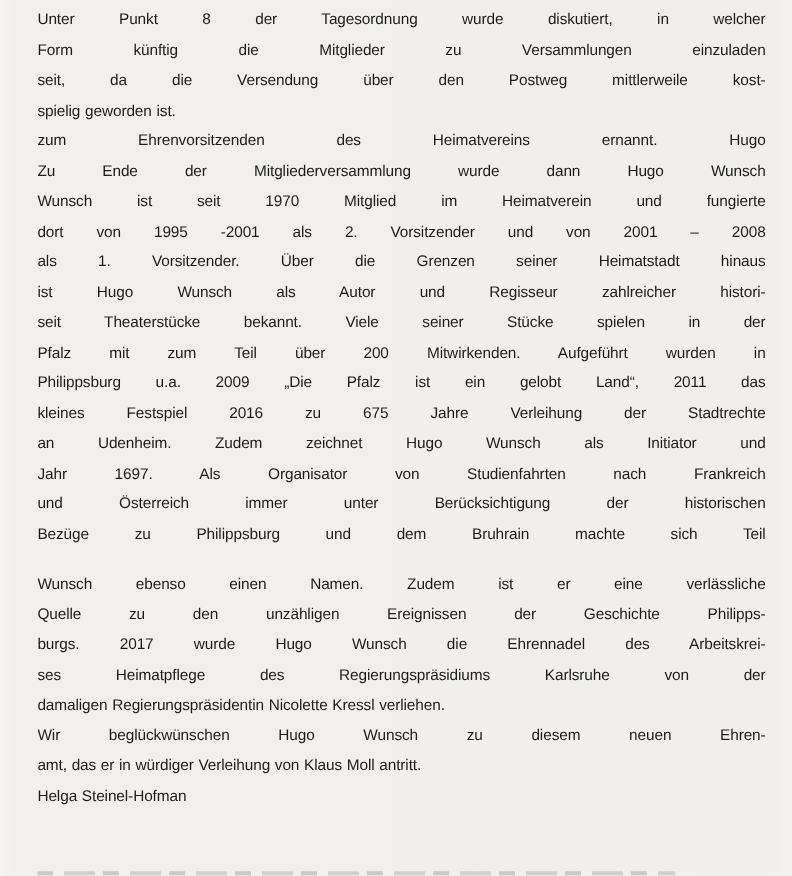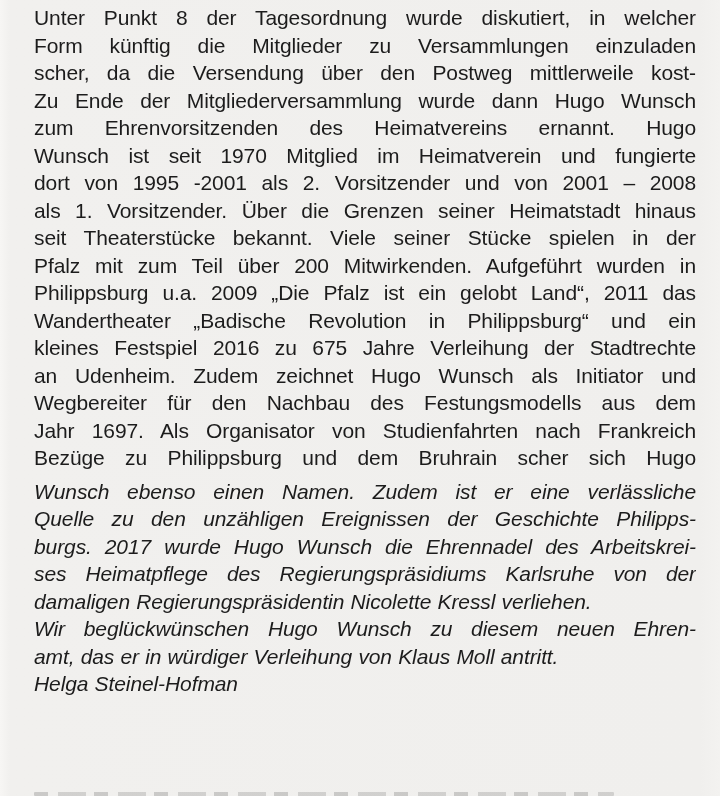--- a/index.html
+++ b/index.html
@@ -13,31 +13,30 @@
     background: #f1f0ee;
   }
   .page {
     position: relative;
     box-sizing: border-box;
     width: 720px;
     height: 796px;
     padding: 4px 24px 0 34px;
     background: linear-gradient(90deg, #f7f6f4 0px, #f1f0ee 10px, #f0efed 700px, #f3f2f0 720px);
     font-family: "Liberation Sans", "DejaVu Sans", sans-serif;
-    font-size: 21px;
+    font-size: 14px;
     line-height: 27.5px;
     color: #1c1c1c;
     font-weight: 400;
   }
   .text-block {
     width: 662px;
   }
   .text-block.second {
-    margin-top: 6px;
-    font-style: italic;
+    margin-top: 18px;
   }
   .line {
     height: 27.5px;
     overflow: hidden;
     text-align: justify;
     text-align-last: justify;
     letter-spacing: -0.1px;
     word-spacing: 0.5px;
   }
   .line.last {
@@ -61,35 +60,36 @@
     border-radius: 1px;
   }
 </style>
 </head>
 <body>
 
 <div class="page">
   <div class="text-block">
       <div class="line">Unter Punkt 8 der Tagesordnung wurde diskutiert, in welcher</div>
       <div class="line">Form künftig die Mitglieder zu Versammlungen einzuladen</div>
-      <div class="line">scher, da die Versendung über den Postweg mittlerweile kost-</div>
+      <div class="line">seit, da die Versendung über den Postweg mittlerweile kost-</div>
+      <div class="line last">spielig geworden ist.</div>
+      <div class="line">zum Ehrenvorsitzenden des Heimatvereins ernannt. Hugo</div>
       <div class="line">Zu Ende der Mitgliederversammlung wurde dann Hugo Wunsch</div>
-      <div class="line">zum Ehrenvorsitzenden des Heimatvereins ernannt. Hugo</div>
       <div class="line">Wunsch ist seit 1970 Mitglied im Heimatverein und fungierte</div>
       <div class="line">dort von 1995 -2001 als 2. Vorsitzender und von 2001 – 2008</div>
       <div class="line">als 1. Vorsitzender. Über die Grenzen seiner Heimatstadt hinaus</div>
+      <div class="line">ist Hugo Wunsch als Autor und Regisseur zahlreicher histori-</div>
       <div class="line">seit Theaterstücke bekannt. Viele seiner Stücke spielen in der</div>
       <div class="line">Pfalz mit zum Teil über 200 Mitwirkenden. Aufgeführt wurden in</div>
       <div class="line">Philippsburg u.a. 2009 „Die Pfalz ist ein gelobt Land“, 2011 das</div>
-      <div class="line">Wandertheater „Badische Revolution in Philippsburg“ und ein</div>
       <div class="line">kleines Festspiel 2016 zu 675 Jahre Verleihung der Stadtrechte</div>
       <div class="line">an Udenheim. Zudem zeichnet Hugo Wunsch als Initiator und</div>
-      <div class="line">Wegbereiter für den Nachbau des Festungsmodells aus dem</div>
       <div class="line">Jahr 1697. Als Organisator von Studienfahrten nach Frankreich</div>
-      <div class="line">Bezüge zu Philippsburg und dem Bruhrain scher sich Hugo</div>
+      <div class="line">und Österreich immer unter Berücksichtigung der historischen</div>
+      <div class="line">Bezüge zu Philippsburg und dem Bruhrain machte sich Teil</div>
     </div>
   <div class="text-block second">
       <div class="line">Wunsch ebenso einen Namen. Zudem ist er eine verlässliche</div>
       <div class="line">Quelle zu den unzähligen Ereignissen der Geschichte Philipps-</div>
       <div class="line">burgs. 2017 wurde Hugo Wunsch die Ehrennadel des Arbeitskrei-</div>
       <div class="line">ses Heimatpflege des Regierungspräsidiums Karlsruhe von der</div>
       <div class="line last">damaligen Regierungspräsidentin Nicolette Kressl verliehen.</div>
       <div class="line">Wir beglückwünschen Hugo Wunsch zu diesem neuen Ehren-</div>
       <div class="line last">amt, das er in würdiger Verleihung von Klaus Moll antritt.</div>
       <div class="line last">Helga Steinel-Hofman</div>

